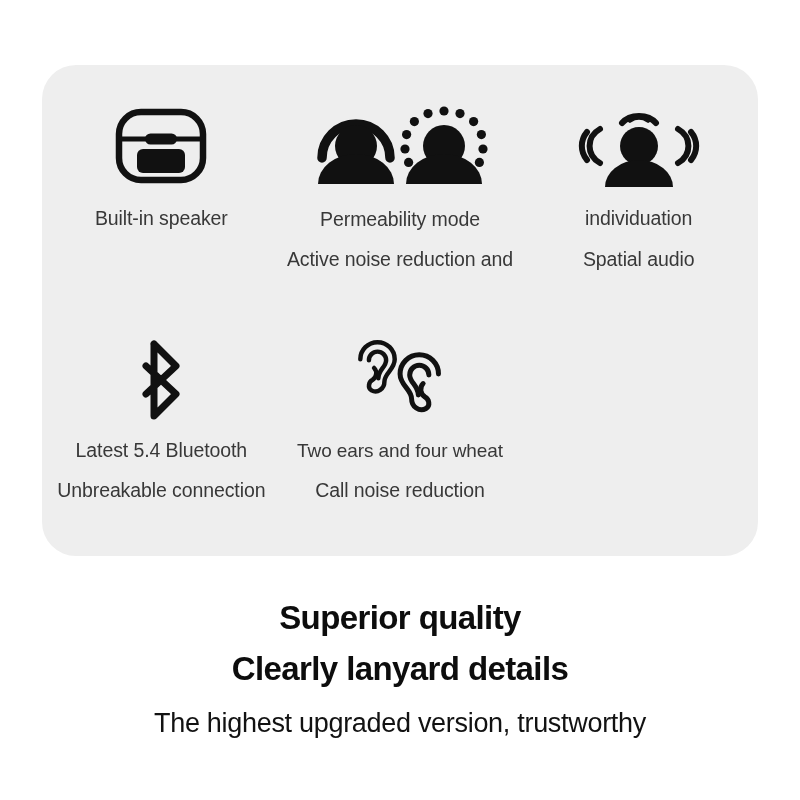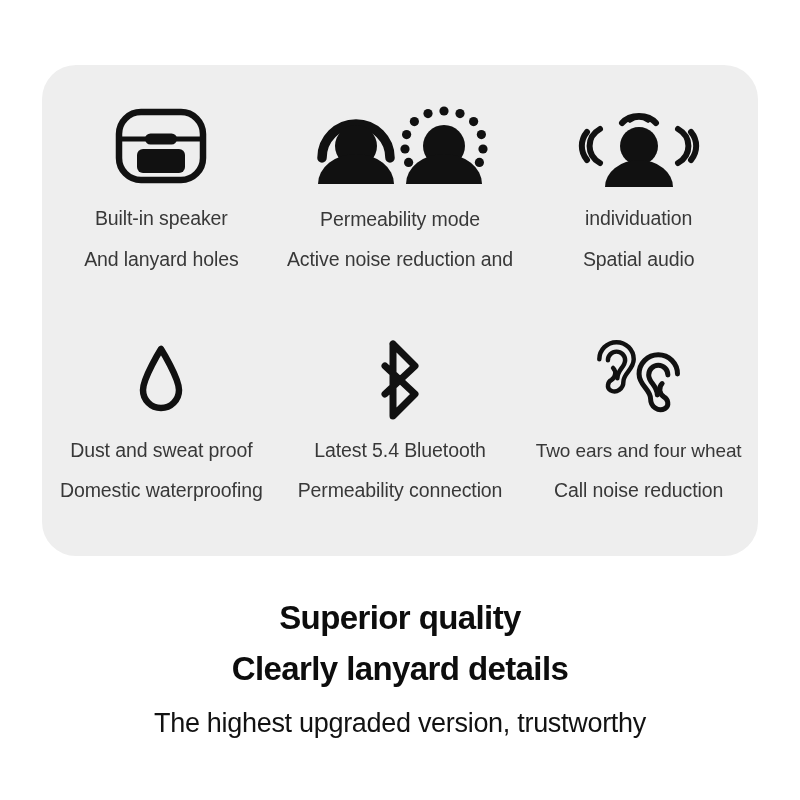--- a/index.html
+++ b/index.html
@@ -111,21 +111,20 @@
       <div class="cell row1 c1">
         <div class="icon-box">
           <svg width="96" height="80" viewBox="0 0 96 80">
             <rect x="6" y="6" width="84" height="68" rx="22" ry="22" fill="none" stroke="#111111" stroke-width="6.5"></rect>
             <line x1="9" y1="33" x2="87" y2="33" stroke="#111111" stroke-width="5"></line>
             <rect x="32" y="27.5" width="32" height="11" rx="5.5" ry="5.5" fill="#111111"></rect>
             <rect x="24" y="43" width="48" height="24" rx="6" ry="6" fill="#111111"></rect>
           </svg>
         </div>
         <div class="caption l1">Built-in speaker</div>
-        <div class="caption l2">And lanyard holes</div>
       </div>
 
       <div class="cell row1 c2">
         <div class="icon-box">
           <svg width="192" height="84" viewBox="0 0 192 84">
 
             <g>
               <path d="M18 54 A34 34 0 0 1 86 54" fill="none" stroke="#111111" stroke-width="9.5" stroke-linecap="round"></path>
               <circle cx="52" cy="42" r="21" fill="#111111"></circle>
               <path d="M14 80 A38 30 0 0 1 90 80 Z" fill="#111111"></path>
@@ -166,38 +165,29 @@
             <path d="M9 31 A25 23 0 0 0 9 59" fill="none" stroke="#111111" stroke-width="6" stroke-linecap="round"></path>
 
             <path d="M100 28 A22 20 0 0 1 100 62" fill="none" stroke="#111111" stroke-width="6" stroke-linecap="round"></path>
             <path d="M113 31 A25 23 0 0 1 113 59" fill="none" stroke="#111111" stroke-width="6" stroke-linecap="round"></path>
           </svg>
         </div>
         <div class="caption l1">individuation</div>
         <div class="caption l2">Spatial audio</div>
       </div>
 
-      <div class="cell row2 r2c1">
-        <div class="icon-box">
-          <svg width="54" height="76" viewBox="0 0 54 76">
-            <path d="M27 7 C27 7 9 36 9 48 A18 18 0 0 0 45 48 C45 36 27 7 27 7 Z" fill="none" stroke="#111111" stroke-width="6.5" stroke-linejoin="round"></path>
-          </svg>
-        </div>
-        <div class="caption l1">Dust and sweat proof</div>
-        <div class="caption l2">Domestic waterproofing</div>
-      </div>
 
       <div class="cell row2 r2c2">
         <div class="icon-box">
           <svg width="62" height="84" viewBox="0 0 62 84">
             <path d="M24 6 L24 78 L46 56 L16 28 M16 56 L46 28 L24 6" fill="none" stroke="#111111" stroke-width="7" stroke-linejoin="round" stroke-linecap="round"></path>
           </svg>
         </div>
         <div class="caption l1">Latest 5.4 Bluetooth</div>
-        <div class="caption l2">Permeability connection</div>
+        <div class="caption l2">Unbreakable connection</div>
       </div>
 
       <div class="cell row2 r2c3">
         <div class="icon-box">
           <svg width="108" height="90" viewBox="0 0 108 90">
 
             <g transform="translate(4,2) scale(0.86)" fill="none" stroke="#111111" stroke-width="5.2" stroke-linejoin="round" stroke-linecap="round">
               <path d="M12 26 A20 20 0 0 1 52 26 C52 38 40 42 40 52
                        C40 60 32 66 25 62 C20 59 22 52 26 50
                        C31 47 32 40 28 36"></path>

